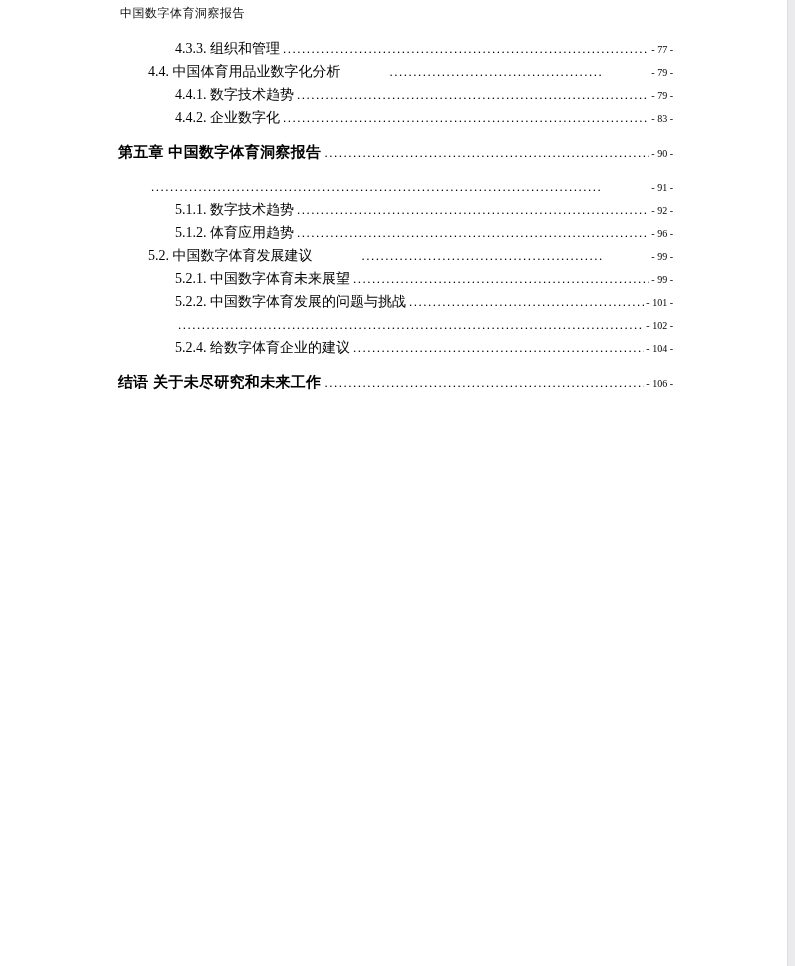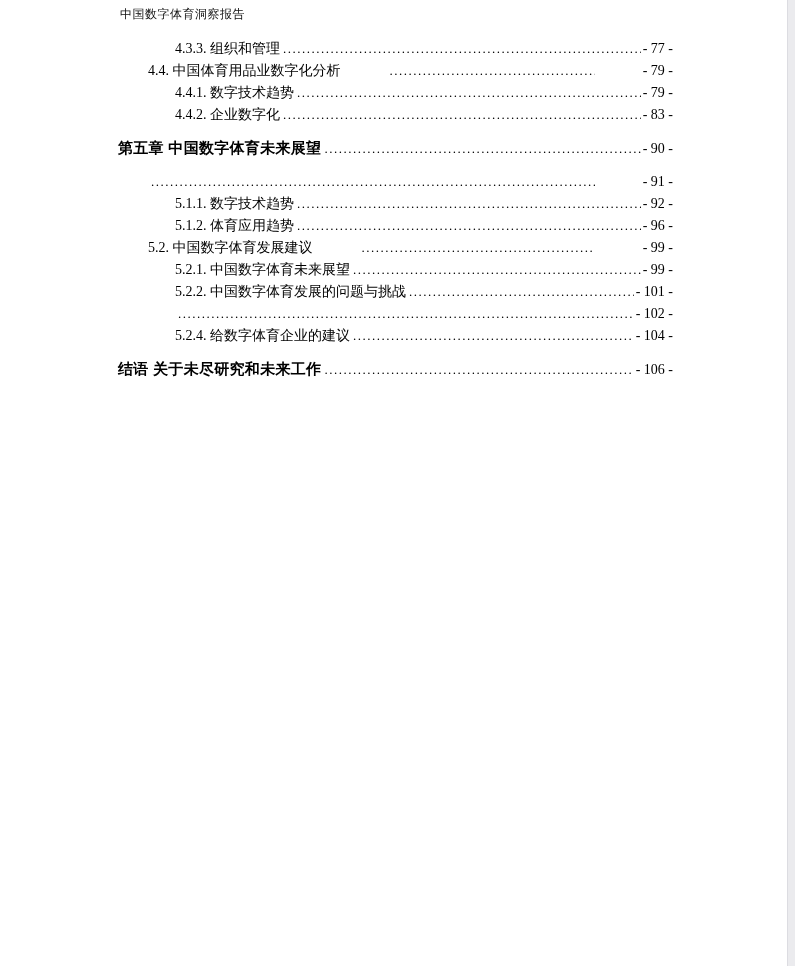--- a/index.html
+++ b/index.html
@@ -20,21 +20,21 @@
     left: 0;
     top: 0;
     width: 788px;
     height: 966px;
     background: #ffffff;
   }
   .running-header {
     position: absolute;
     left: 120px;
     top: 6px;
-    font-family: Liberation Sans, sans-serif;
+    font-family: Liberation Mono, monospace;
     font-size: 12px;
     line-height: 17px;
     color: #111111;
     letter-spacing: 0.5px;
   }
   .toc {
     position: absolute;
     left: 118px;
     top: 38px;
     width: 555px;
@@ -74,21 +74,21 @@
   }
   .toc-leader::after {
     content: "........................................................................................................................................................................................................";
   }
   .toc-page {
     flex: 0 0 auto;
     white-space: nowrap;
     padding-left: 2px;
     font-family: "Liberation Serif", "DejaVu Serif", serif;
     font-weight: normal;
-    font-size: 14px;
+    font-size: 10px;
   }
   .right-edge {
     position: absolute;
     top: 0;
     right: 0;
     width: 7px;
     height: 966px;
     background: #ebebee;
     border-left: 1px solid #dcdce1;
   }
@@ -117,21 +117,21 @@
     <span class="toc-page">- 79 -</span>
   </div>
 
   <div class="toc-row level-3">
     <span class="toc-label">4.4.2. 企业数字化</span>
     <span class="toc-leader"></span>
     <span class="toc-page">- 83 -</span>
   </div>
 
   <div class="toc-row level-1">
-    <span class="toc-label">第五章 中国数字体育未来展望</span>
+    <span class="toc-label">第五章 中国数字体育洞察报告</span>
     <span class="toc-leader"></span>
     <span class="toc-page">- 90 -</span>
   </div>
 
   <div class="toc-row level-2">
     <span class="toc-leader"></span>
     <span class="toc-page">- 91 -</span>
   </div>
 
   <div class="toc-row level-3">

